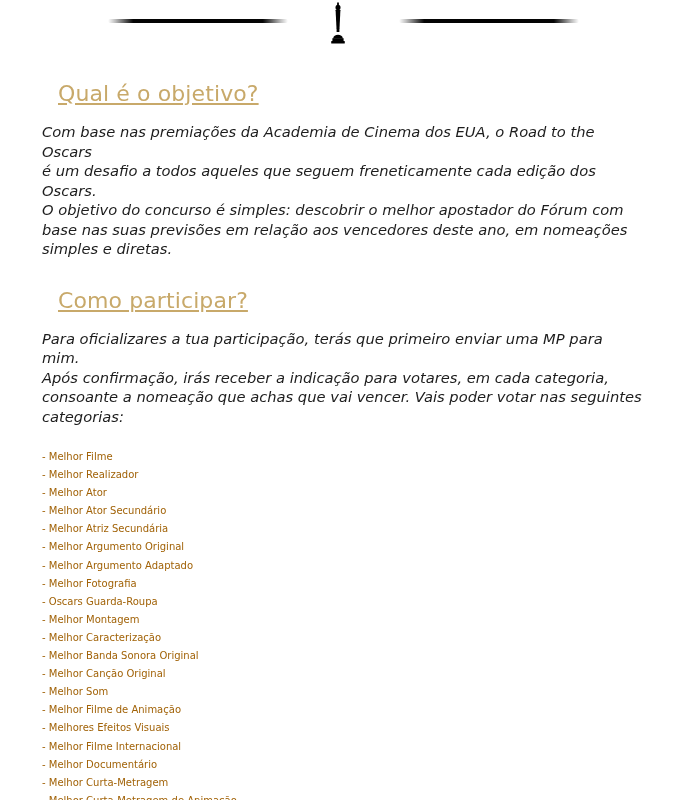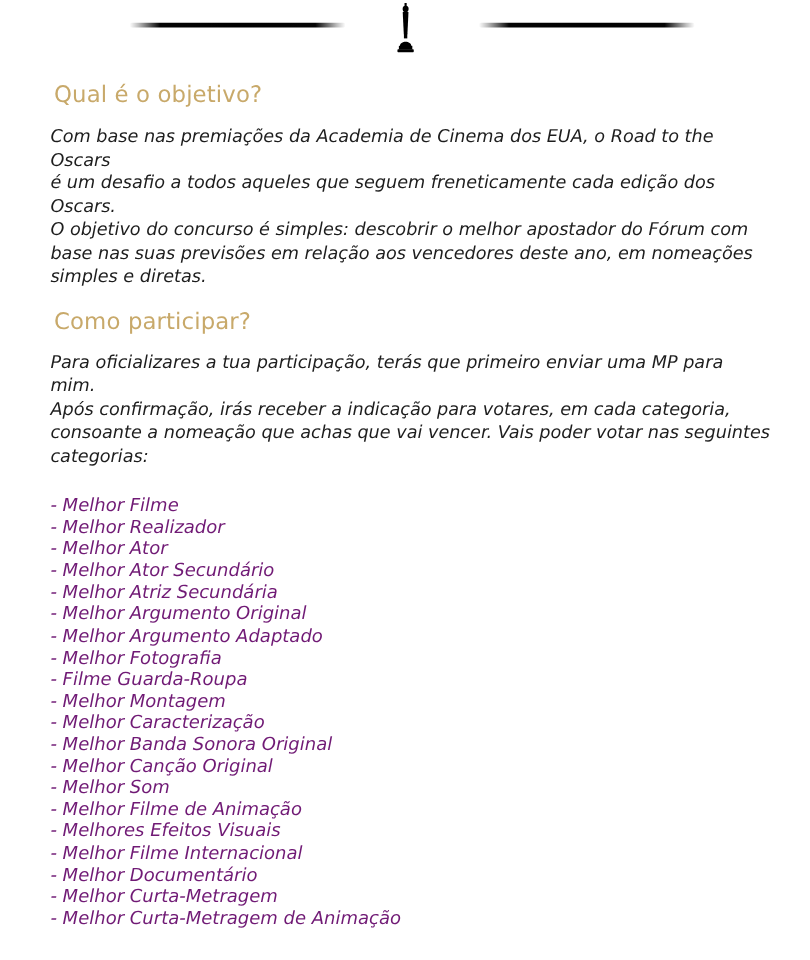--- a/index.html
+++ b/index.html
@@ -66,50 +66,50 @@
     height: 44px;
   }
 
   
   .content {
     padding: 0 20px 0 42px;
   }
 
   h2.section-heading {
     font-family: "DejaVu Sans", sans-serif;
-    font-size: 19px;
+    font-size: 22px;
     font-weight: 400;
     color: #c8a96a;
-    margin: 3px;
+    margin: 16px;
     letter-spacing: 0.1px;
+    text-decoration: underline;
   }
   .heading-objetivo { padding-top: 13px; }
   .heading-participar { padding-top: 13px; }
 
   p.body-text {
     font-size: 14.7px;
     line-height: 19.5px;
     color: #1d1d1d;
     margin: 14px 0 0 0;
     max-width: 600px;
     white-space: pre-line;
     font-style: italic;
   }
 
   ul.category-list {
     list-style: none;
     margin: 22px 0 0 0;
     padding: 0;
   }
   ul.category-list li {
-    font-size: 15px;
+    font-size: 10px;
     line-height: 18.1px;
-    color: #701a75;
+    color: #a16207;
     white-space: pre;
-    font-style: italic;
   }
 </style>
 </head>
 <body>
 
 <div class="page">
 
   <div class="header-ornament">
     <div class="rule rule-left"></div>
 
@@ -143,21 +143,21 @@
 
     <ul class="category-list">
         <li>- Melhor Filme</li>
         <li>- Melhor Realizador</li>
         <li>- Melhor Ator</li>
         <li>- Melhor Ator Secundário</li>
         <li>- Melhor Atriz Secundária</li>
         <li>- Melhor Argumento Original</li>
         <li>- Melhor Argumento Adaptado</li>
         <li>- Melhor Fotografia</li>
-        <li>- Filme Guarda-Roupa</li>
+        <li>- Oscars Guarda-Roupa</li>
         <li>- Melhor Montagem</li>
         <li>- Melhor Caracterização</li>
         <li>- Melhor Banda Sonora Original</li>
         <li>- Melhor Canção Original</li>
         <li>- Melhor Som</li>
         <li>- Melhor Filme de Animação</li>
         <li>- Melhores Efeitos Visuais</li>
         <li>- Melhor Filme Internacional</li>
         <li>- Melhor Documentário</li>
         <li>- Melhor Curta-Metragem</li>

